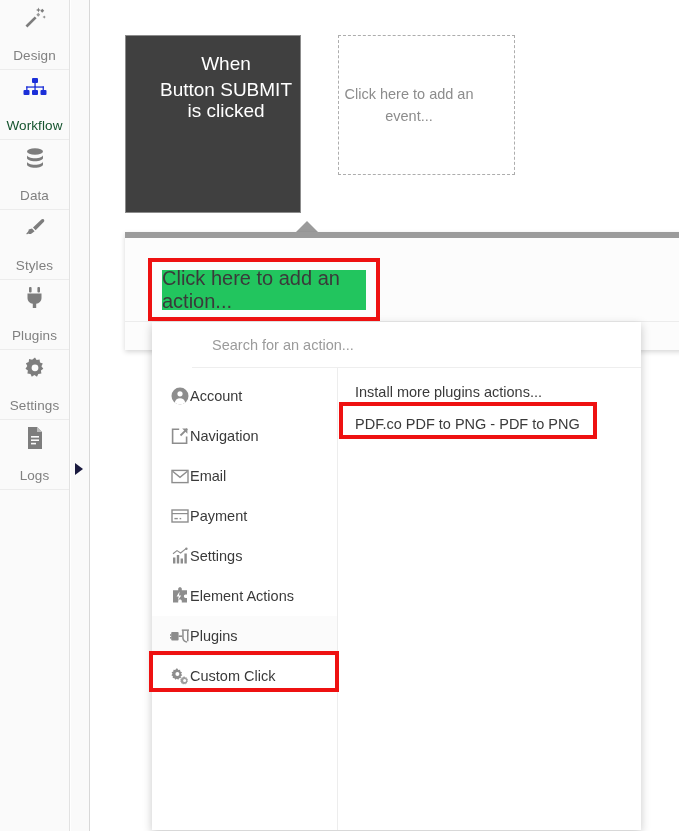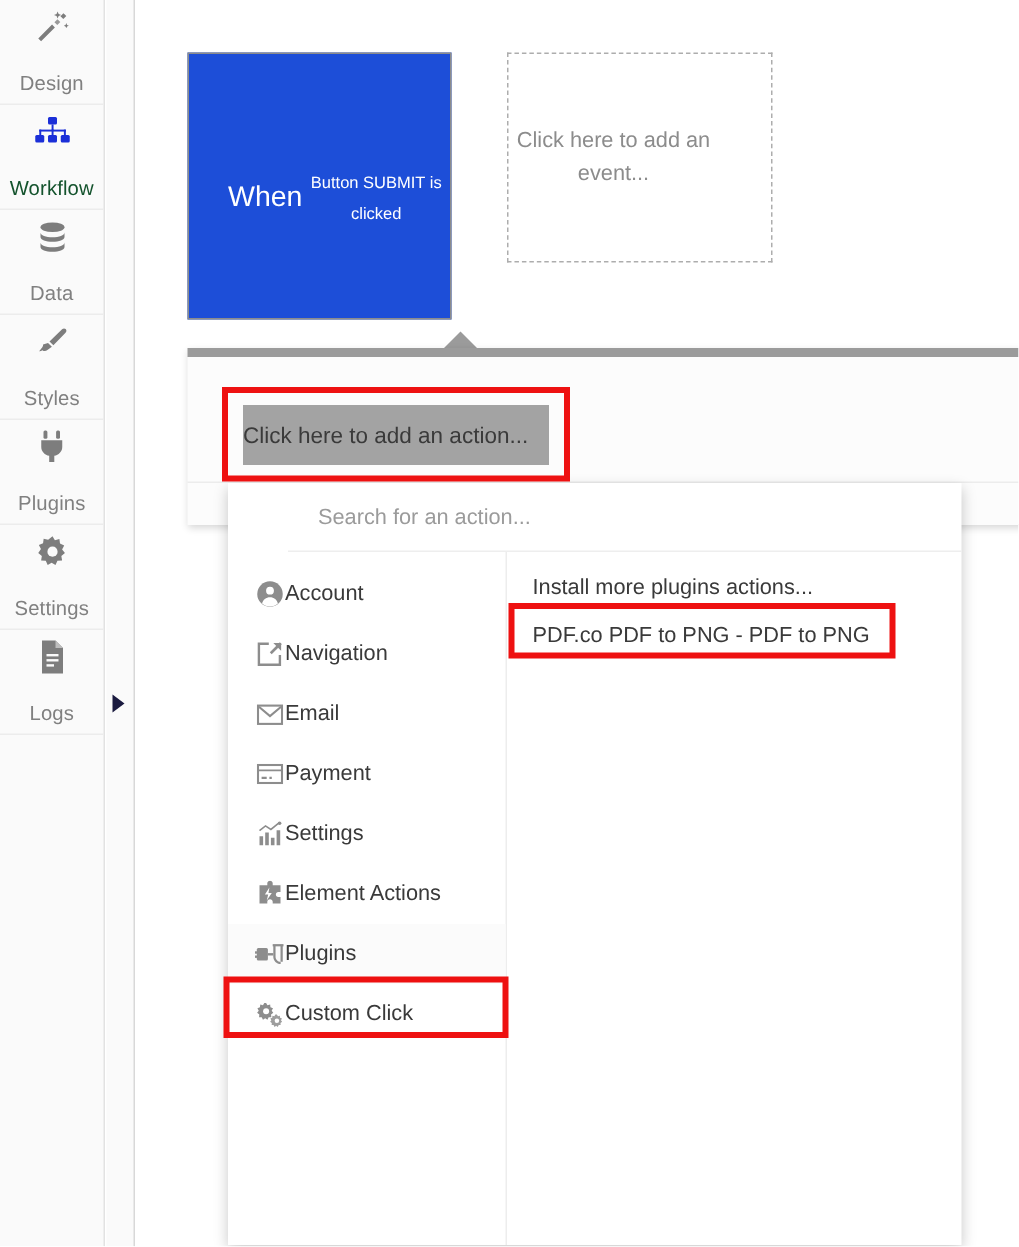--- a/index.html
+++ b/index.html
@@ -82,40 +82,41 @@
     left: 90px; top: 0;
     width: 589px; height: 831px;
     background: #ffffff;
   }
 
   
   #when-box {
     position: absolute;
     left: 35px; top: 35px;
     width: 176px; height: 178px;
-    background: #1d4ed8;
+    background: #404040;
     border: 1px solid #8c8c8c;
     box-sizing: border-box;
     display: flex;
+    flex-direction: column;
     align-items: center;
     justify-content: flex-start;
     padding-top: 15px;
     box-sizing: border-box;
     cursor: pointer;
     padding-left: 26px;
   }
   #when-title {
     color: #ffffff;
     font-size: 19px;
     line-height: 26px;
     font-weight: 400;
   }
   #when-sub {
     color: #ffffff;
-    font-size: 11px;
+    font-size: 19px;
     line-height: 21px;
     text-align: center;
     width: 140px;
     margin-top: 2px;
   }
 
   
   #add-event-box {
     position: absolute;
     left: 248px; top: 35px;
@@ -154,24 +155,24 @@
     border-bottom: 11px solid #9b9b9b;
   }
   #add-action-row {
     position: absolute;
     left: 37px;
     top: 32px;
     width: 204px;
     height: 40px;
     display: flex;
     align-items: center;
-    font-size: 15px;
+    font-size: 20px;
     color: #3a3a3a;
     cursor: pointer;
-    background: #a3a3a3;
+    background: #22c55e;
   }
   
   #panel-sep {
     position: absolute;
     left: 35px; top: 321px;
     width: 563px; height: 1px;
     background: #ececec;
   }
 
   

